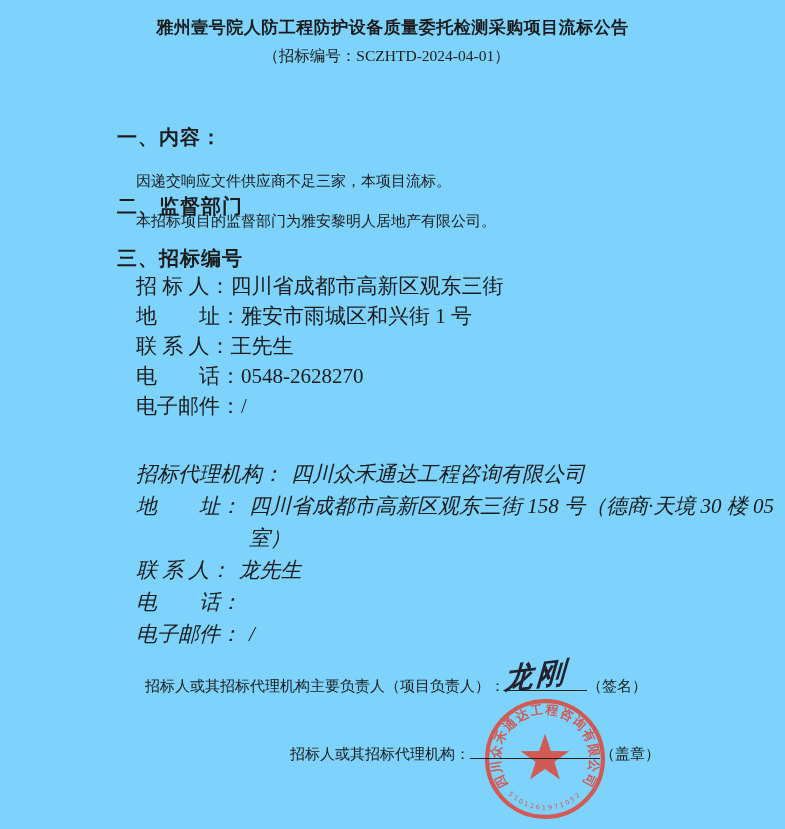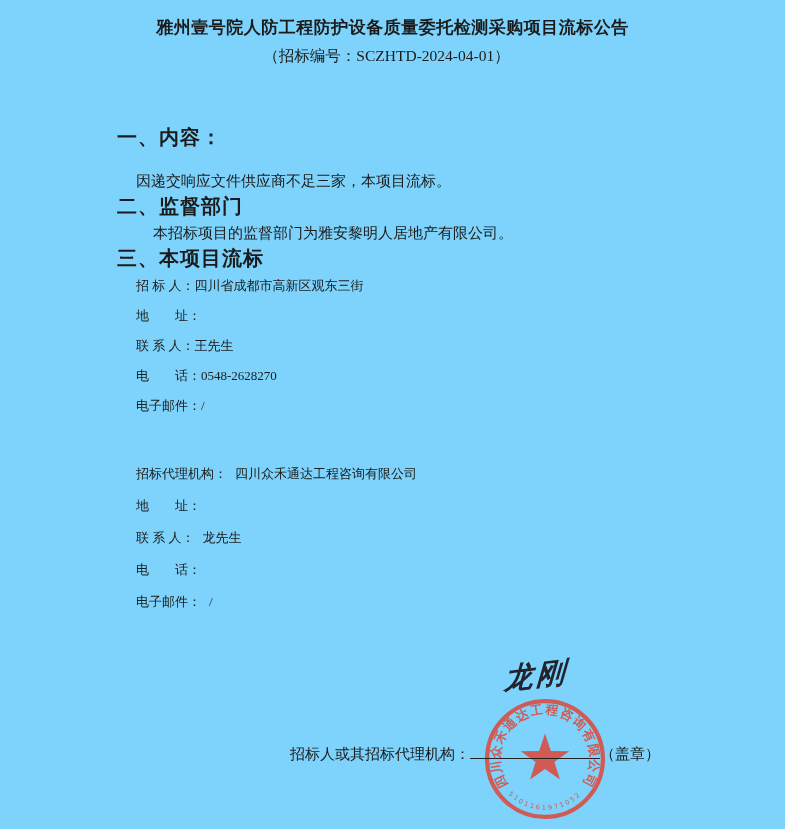--- a/index.html
+++ b/index.html
@@ -26,24 +26,24 @@
   }
   .sec-heading{
     left:117px;
     font-size:20px;font-weight:bold;
     letter-spacing:1px;
   }
   .sec-body{
     left:136px;
     font-size:15px;
   }
-  .contact-block{left:136px;font-size:13px;}
+  .contact-block{left:136px;font-size:21px;}
   .crow{display:flex;align-items:baseline;}
   .block1 .crow{line-height:30px;}
-  .block2 .crow{line-height:32px;}
+  .block2 .crow{line-height:32px;font-style:italic;}
   .clabel{white-space:pre;flex:none;}
   .block2 .cvalue{margin-left:8px;}
   .footer-line{font-size:15px;z-index:2;white-space:nowrap;}
   .sig-underline{
     display:inline-block;
     width:82px;height:14px;
     border-bottom:1.4px solid #222;
     vertical-align:baseline;
   }
   .seal-underline{
@@ -73,31 +73,32 @@
 
 <div class="page">
 
   <div class="abs doc-title">雅州壹号院人防工程防护设备质量委托检测采购项目流标公告</div>
   <div class="abs doc-subtitle">（招标编号：SCZHTD-2024-04-01）</div>
 
   <div class="abs sec-heading" style="top:124px;">一、内容：</div>
   <div class="abs sec-body" style="top:152px;margin-top:20px;">因递交响应文件供应商不足三家，本项目流标。</div>
 
   <div class="abs sec-heading" style="top:165px;margin-top:28px;">二、监督部门</div>
-  <div class="abs sec-body" style="top:224px;margin-left:17px;">本招标项目的监督部门为雅安黎明人居地产有限公司。</div>
+  <div class="abs sec-body" style="top:212px;">本招标项目的监督部门为雅安黎明人居地产有限公司。</div>
 
-  <div class="abs sec-heading" style="top:245px;">三、本项目流标</div>
+  <div class="abs sec-heading" style="top:245px;">三、招标编号</div>
 
   <div class="abs contact-block block1" style="top:271px;">
     <div class="crow">
       <span class="clabel">招 标 人：</span>
       <span class="cvalue">四川省成都市高新区观东三街</span>
     </div>
     <div class="crow">
       <span class="clabel">地　　址：</span>
+      <span class="cvalue">雅安市雨城区和兴街 1 号</span>
     </div>
     <div class="crow">
       <span class="clabel">联 系 人：</span>
       <span class="cvalue">王先生</span>
     </div>
     <div class="crow">
       <span class="clabel">电　　话：</span>
       <span class="cvalue">0548-2628270</span>
     </div>
     <div class="crow">
@@ -106,34 +107,38 @@
     </div>
   </div>
 
   <div class="abs contact-block block2" style="top:458px;">
     <div class="crow">
       <span class="clabel">招标代理机构：</span>
       <span class="cvalue">四川众禾通达工程咨询有限公司</span>
     </div>
     <div class="crow">
       <span class="clabel">地　　址：</span>
+      <span class="cvalue">四川省成都市高新区观东三街 158 号（德商·天境 30 楼 05 室）</span>
     </div>
     <div class="crow">
       <span class="clabel">联 系 人：</span>
       <span class="cvalue">龙先生</span>
     </div>
     <div class="crow">
       <span class="clabel">电　　话：</span>
     </div>
     <div class="crow">
       <span class="clabel">电子邮件：</span>
       <span class="cvalue">/</span>
     </div>
   </div>
 
+  <div class="abs footer-line" style="top:676px;left:145px;">
+    <span>招标人或其招标代理机构主要负责人（项目负责人）：</span><span class="sig-underline"></span><span>（签名）</span>
+  </div>
 
   <div class="abs signature">龙刚</div>
 
   <div class="abs footer-line" style="top:744px;left:290px;font-family:Liberation Serif, serif;">
     <span>招标人或其招标代理机构：</span><span class="seal-underline"></span><span>（盖章）</span>
   </div>
 
   <svg class="abs stamp" viewBox="0 0 136 136" xmlns="http://www.w3.org/2000/svg">
     <defs>
       <path id="seal-text-arc" d="M 28.7 95.6 A 48 48 0 1 1 107.3 95.6" fill="none"></path>

